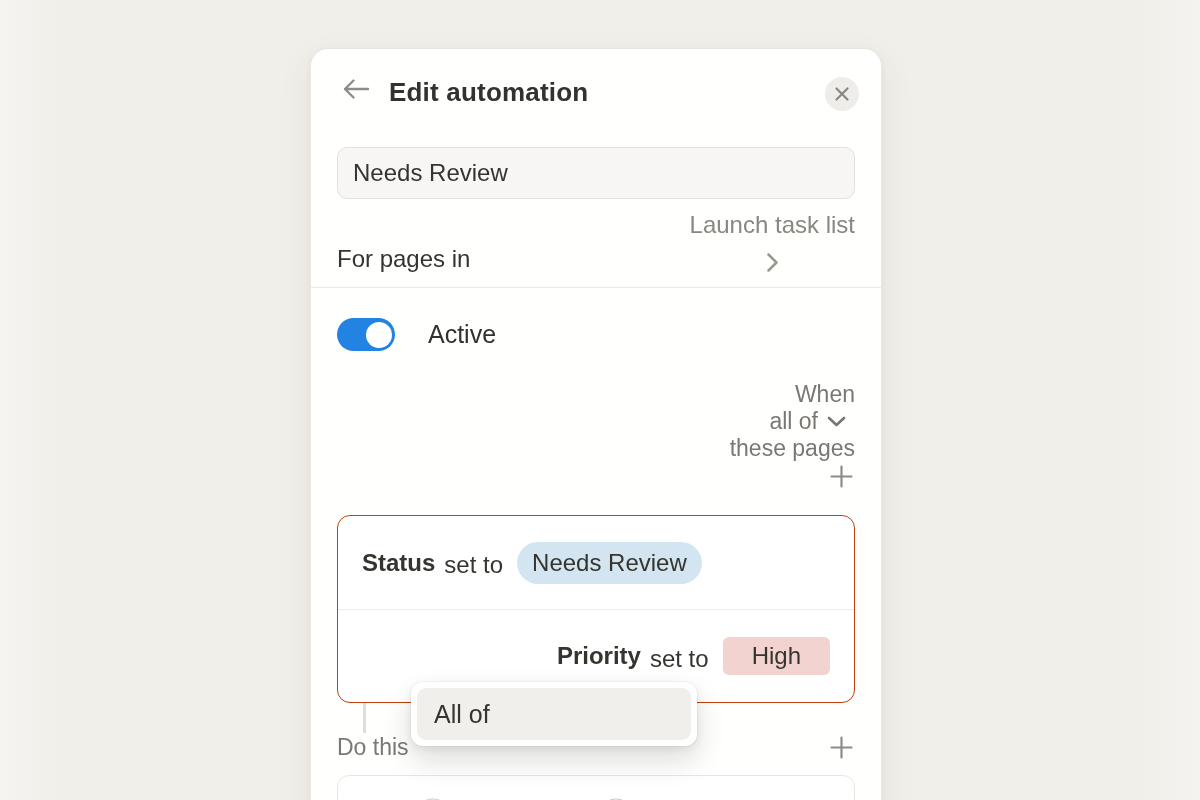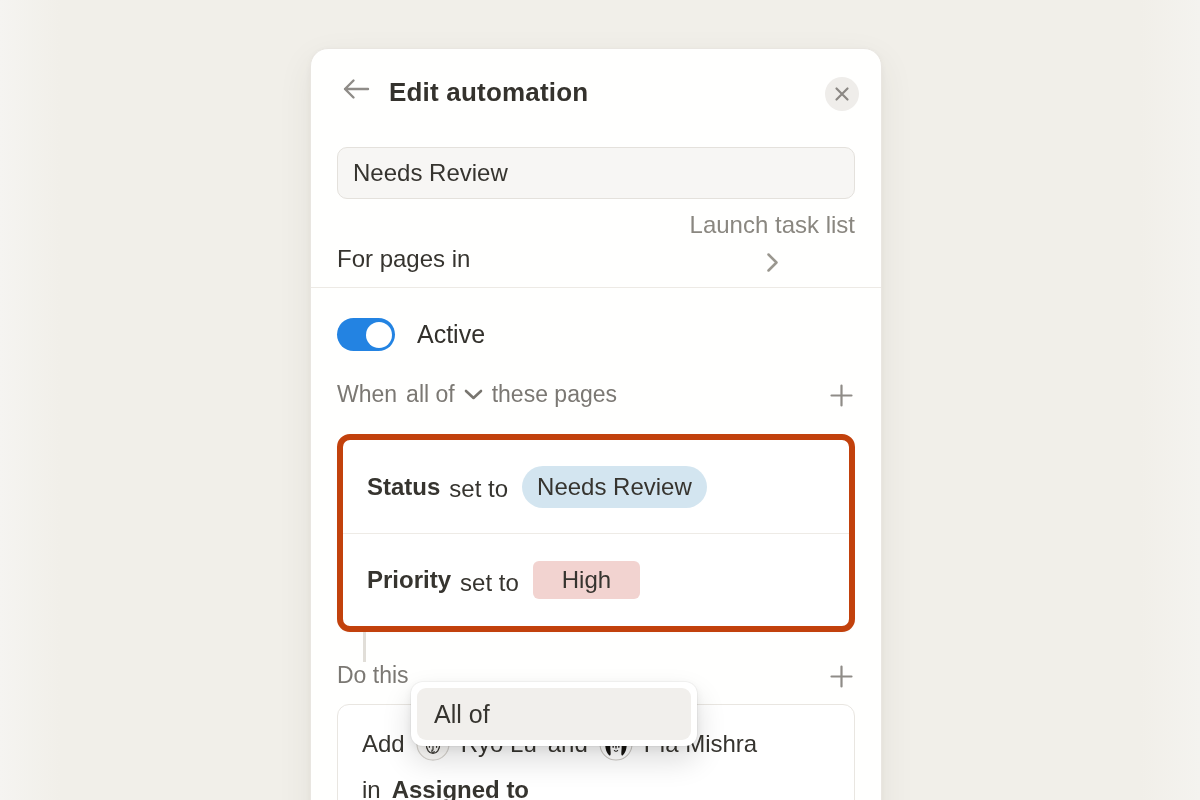--- a/index.html
+++ b/index.html
@@ -25,39 +25,39 @@
     background:#f7f6f4; border:1px solid #e4e1dc; border-radius:10px;
     font-size:24px; color:#36342f; padding:0 15px;
     font-family:"Liberation Sans","DejaVu Sans",sans-serif;
   }
   .for-pages { display:flex; align-items:flex-end; margin:18px 26px 0; height:56px; font-size:24px; }
   .for-pages .lbl { color:#36342f; }
   .for-pages .val-btn { margin-left:auto; display:flex; align-items:center; gap:13px;
     color:#8a8780; cursor:pointer;flex-direction:column; }
   .divider { height:1px; background:#edeae5; margin-top:14px; }
   .section { padding:0 26px; position:relative; }
-  .active-row { margin-top:30px; display:flex; align-items:center; gap:22px; }
+  .active-row { margin-top:30px; display:flex; align-items:center; gap:33px; }
   .toggle { width:58px; height:33px; border-radius:17px; background:#2383e2; position:relative; cursor:pointer; }
   .knob { position:absolute; top:3.5px; right:3.5px; width:26px; height:26px; background:#fff; border-radius:50%; }
   .active-label { font-size:25px; font-weight:500; color:#33312c; }
-  .rule-row { margin-top:30px; display:flex; align-items:flex-start; font-size:23px; color:#7b7873; }
+  .rule-row { margin-top:30px; display:flex; align-items:flex-end; font-size:23px; color:#7b7873;flex-direction:column; }
   .rule-row .selector { display:flex; align-items:center; gap:9px; margin:0 9px; cursor:pointer; }
   .plus-btn { margin-left:auto; width:28px; height:28px; display:flex; align-items:center;
     justify-content:center; cursor:pointer; }
-  .card { margin-top:25px; border:6px solid #c2410c; border-radius:13px; background:#fff;
+  .card { margin-top:25px; border:1px solid #c2410c; border-radius:13px; background:#fff;
     box-shadow:0 1px 2px rgba(0,0,0,.02); }
   .card-row { height:93px; display:flex; align-items:center; padding:0 24px; font-size:24px;
     color:#36342f; cursor:pointer; }
-  .card-row + .card-row { border-top:1px solid #eeebe6; }
+  .card-row + .card-row { border-top:1px solid #eeebe6;justify-content:flex-end; }
   .prop { font-weight:700; }
   .verb { margin:5px 14px 0 9px; }
   .pill-status { background:#d3e5f0; border-radius:999px; padding:7px 15px; white-space:nowrap; }
   .pill-select { background:#f2d3d0; border-radius:6px; padding:5px 29px; white-space:nowrap; }
   .connector { width:3px; height:30px; background:#e1ded8; margin-left:26px; }
-  .do-row { display:flex; font-size:23px; color:#7b7873; height:28px; }
+  .do-row { display:flex; align-items:center; font-size:23px; color:#7b7873; height:28px; }
   .action-card { margin-top:14px; border:1px solid #e9e6e1; border-radius:12px; background:#fff;
     padding:16px 24px; font-size:24px; color:#36342f; height:170px; cursor:pointer; }
   .action-line { display:flex; align-items:center; gap:11px; height:46px; }
   .avatar { width:34px; height:34px; border-radius:50%; flex:0 0 auto; }
   .popover {
     position:absolute; left:100px; top:364px; width:286px; z-index:5;
     background:#fff; border-radius:12px; padding:6px; display:flex; flex-direction:column; gap:5px;
     box-shadow:0 0 0 1px rgba(15,15,15,.035), 0 14px 30px rgba(15,15,15,.14), 0 3px 8px rgba(15,15,15,.07);
   }
   .pop-item { height:52px; display:flex; align-items:center; padding:0 17px; font-size:25px;

